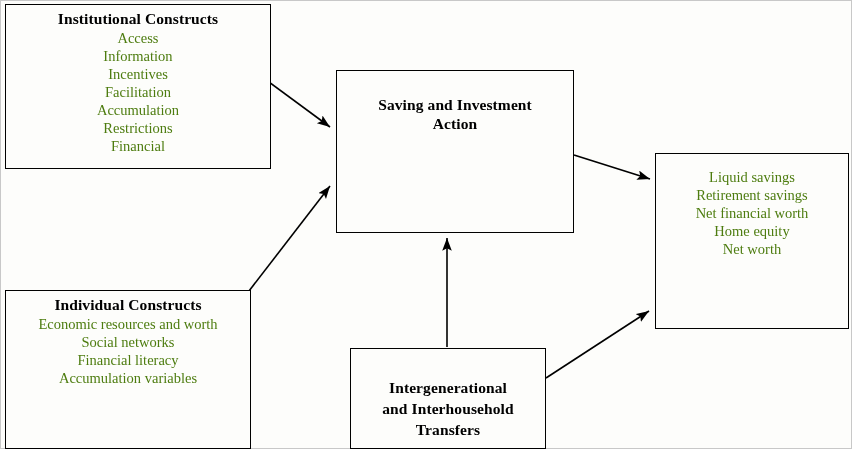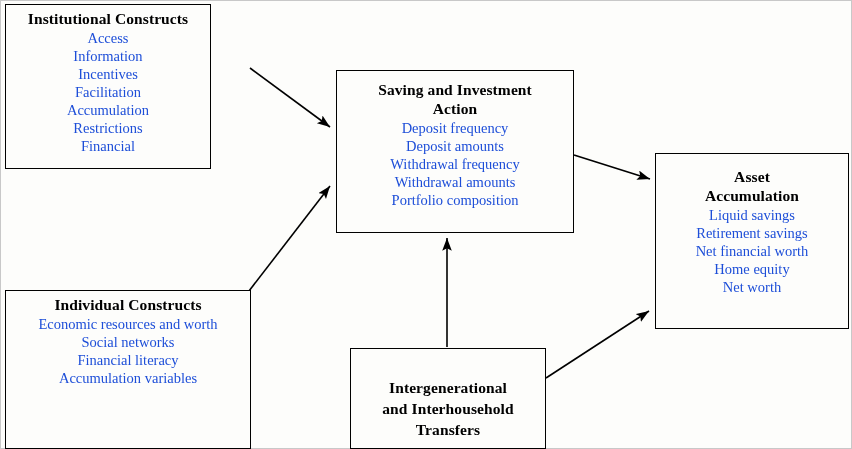--- a/index.html
+++ b/index.html
@@ -43,32 +43,32 @@
     color: #000000;
     letter-spacing: 0.1px;
     white-space: pre-line;
   }
   .node .items {
     margin-top: 1px;
   }
   .node .item {
     font-size: 14.5px;
     line-height: 18px;
-    color: #1d4ed8;
+    color: #4d7c0f;
     white-space: nowrap;
   }
 
   
-  #node-institutional { left: 5px;   top: 4px;   width: 206px; height: 165px; }
+  #node-institutional { left: 5px;   top: 4px;   width: 266px; height: 165px; }
   #node-individual    { left: 5px;   top: 290px; width: 246px; height: 159px; }
   #node-saving        { left: 336px; top: 70px;  width: 238px; height: 163px; }
   #node-asset         { left: 655px; top: 153px; width: 194px; height: 176px; }
   #node-transfers     { left: 350px; top: 348px; width: 196px; height: 101px; }
 
-  #node-saving  { padding-top: 9px; }
+  #node-saving  { padding-top: 24px; }
   #node-asset   { padding-top: 13px; }
   #node-transfers { padding-top: 28px; }
   #node-transfers .title { line-height: 21px; }
 
   svg.edges {
     position: absolute;
     left: 0;
     top: 0;
     width: 852px;
     height: 449px;
@@ -120,32 +120,23 @@
       <div class="item">Economic resources and worth</div>
       <div class="item">Social networks</div>
       <div class="item">Financial literacy</div>
       <div class="item">Accumulation variables</div>
     </div>
   </div>
 
   <div class="node" id="node-saving">
     <div class="title">Saving and Investment
 Action</div>
-    <div class="items">
-      <div class="item">Deposit frequency</div>
-      <div class="item">Deposit amounts</div>
-      <div class="item">Withdrawal frequency</div>
-      <div class="item">Withdrawal amounts</div>
-      <div class="item">Portfolio composition</div>
-    </div>
   </div>
 
   <div class="node" id="node-asset">
-    <div class="title">Asset
-Accumulation</div>
     <div class="items">
       <div class="item">Liquid savings</div>
       <div class="item">Retirement savings</div>
       <div class="item">Net financial worth</div>
       <div class="item">Home equity</div>
       <div class="item">Net worth</div>
     </div>
   </div>
 
   <div class="node" id="node-transfers">

